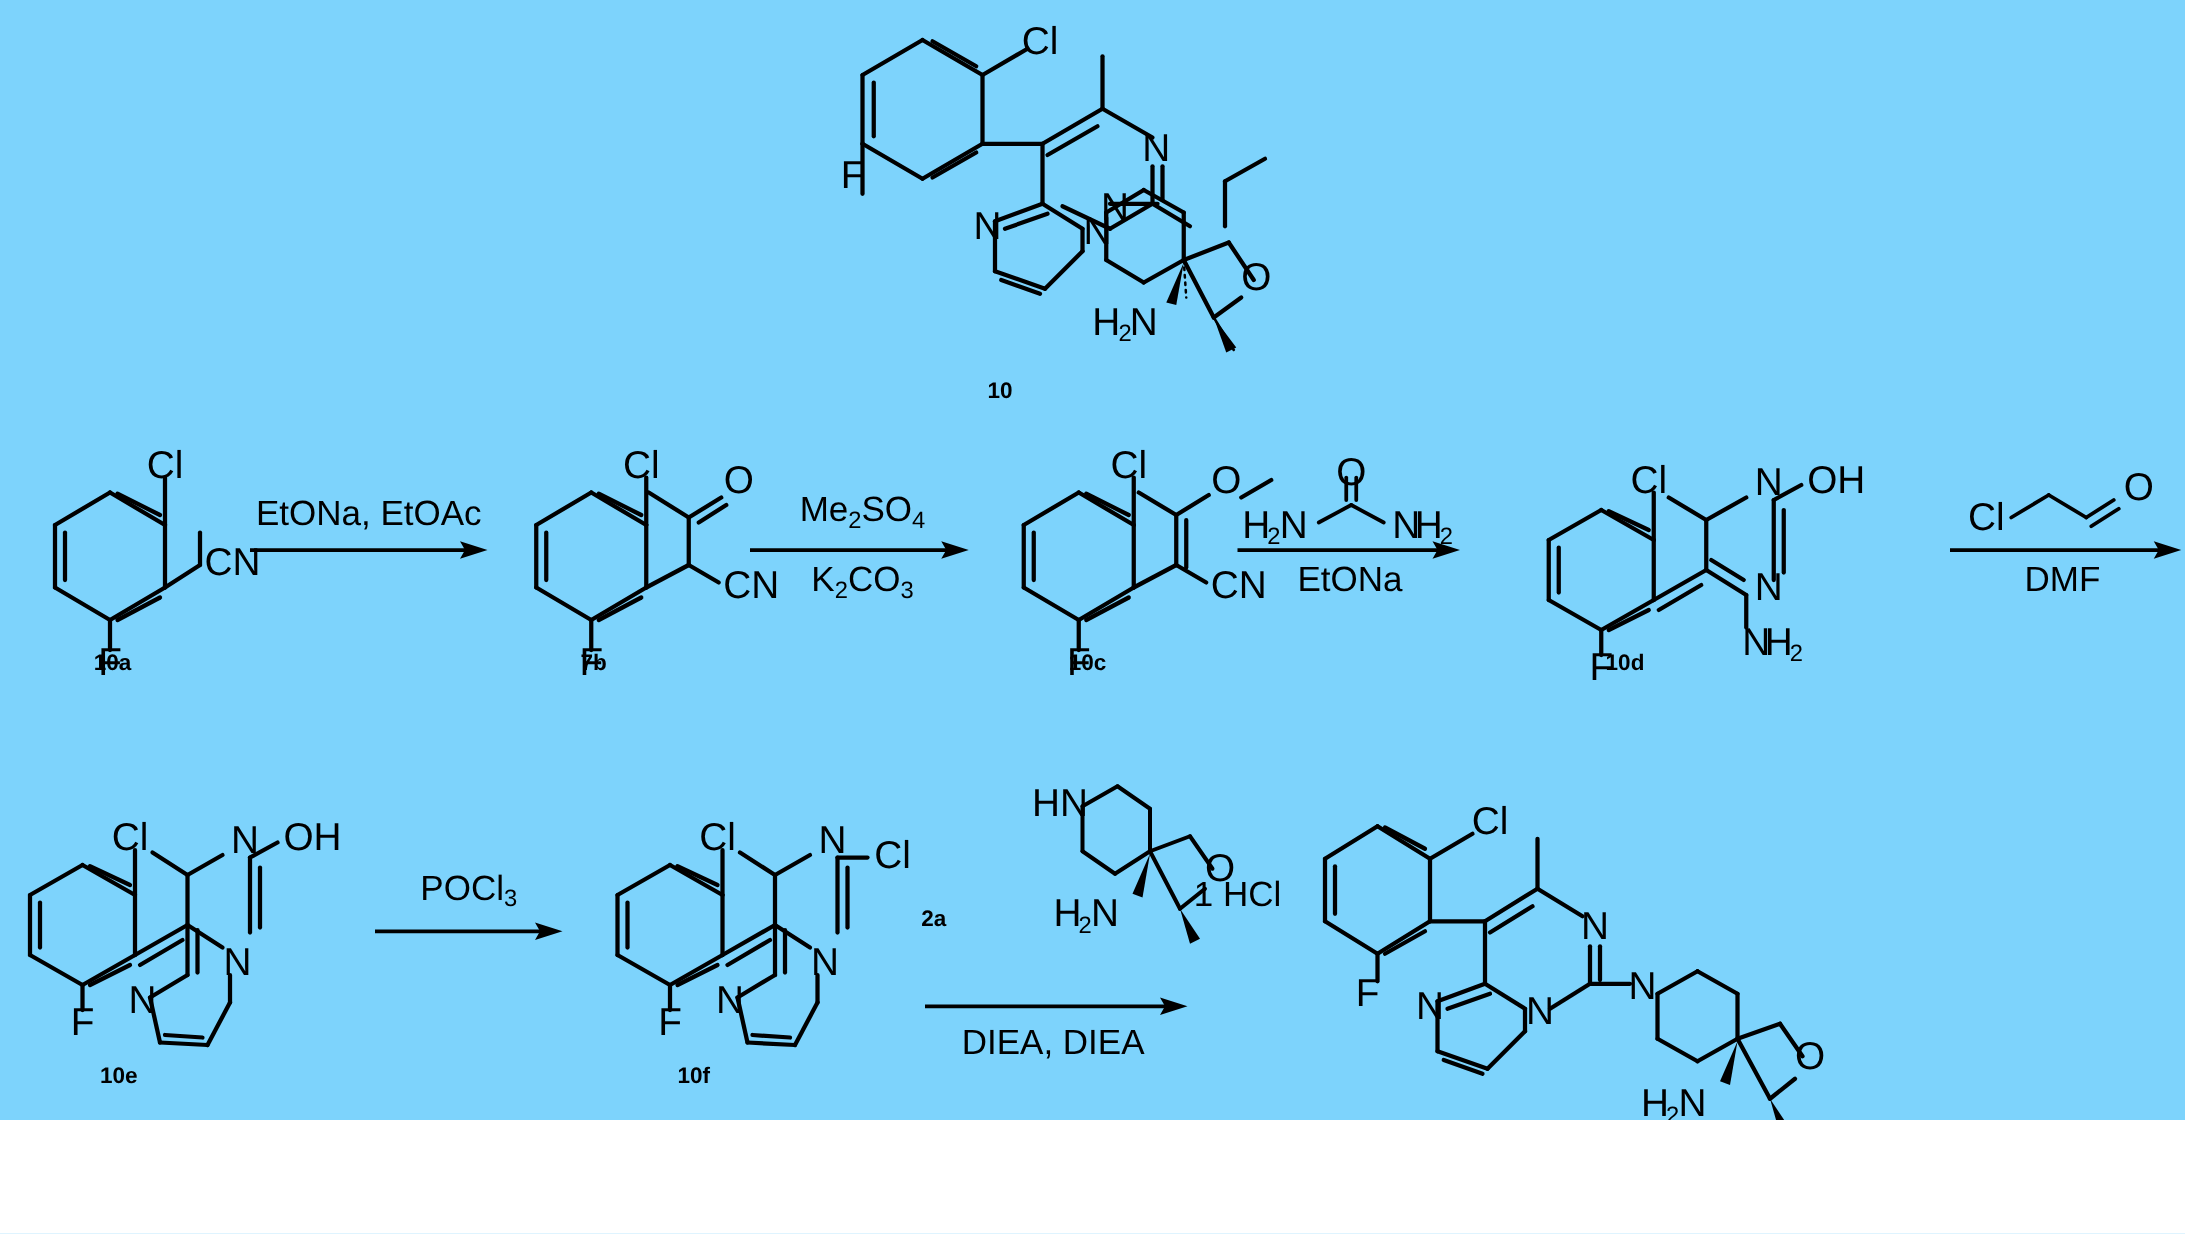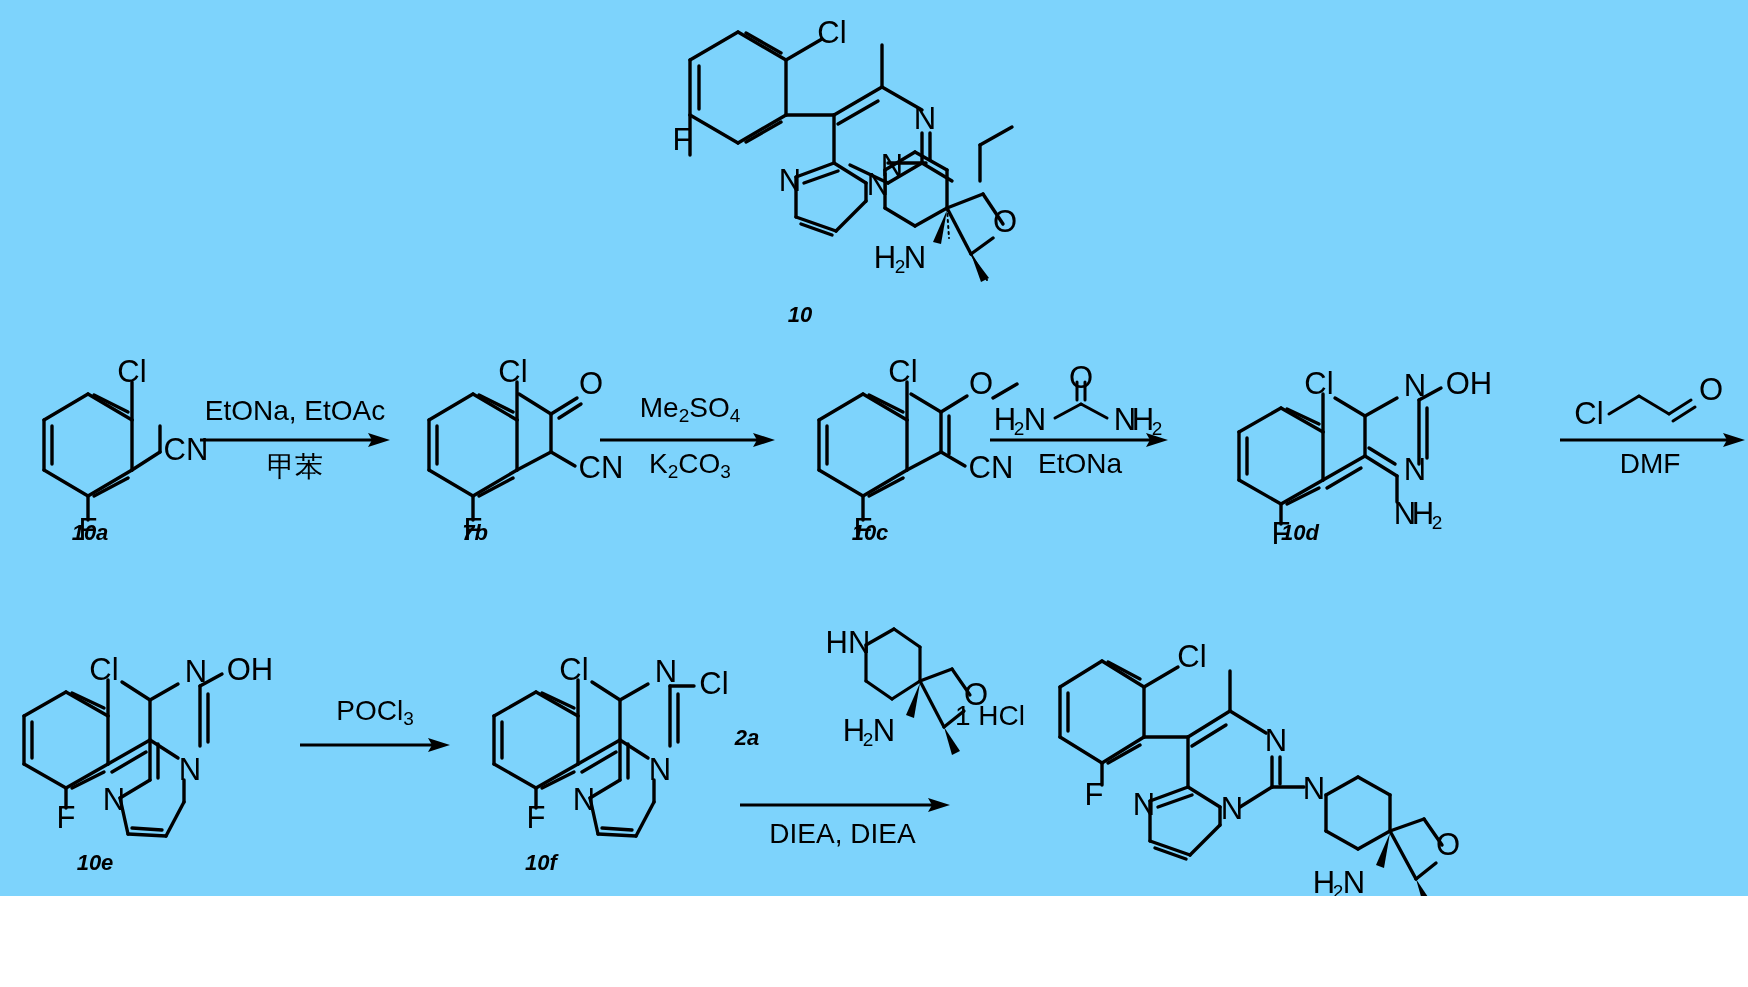--- a/index.html
+++ b/index.html
@@ -24,26 +24,25 @@
   .atom {
     font-family: "Liberation Sans", sans-serif;
     font-size: 31px;
     fill: #000;
     text-anchor: middle;
     dominant-baseline: middle;
   }
   .atom.sm { font-size: 19px; }
   .cmpd-label {
     font-family: "Liberation Sans", sans-serif;
-    font-size: 22px;
+    font-size: 18px;
     font-weight: bold;
     color: #000;
     text-align: center;
     white-space: nowrap;
-    font-style: italic;
   }
   .rxn-text {
     font-family: "Liberation Sans", sans-serif;
     font-size: 28px;
     color: #000;
     text-align: center;
     white-space: nowrap;
   }
   .rxn-text .sub { font-size: 19px; vertical-align: -5px; }
   .cjk { font-family: "DejaVu Sans", sans-serif; font-size: 28px; }
@@ -166,21 +165,20 @@
   </div>
   <div class="abs cmpd-label" style="left:45px; top:520px; width:90px;">10a</div>
 
   <div class="abs" style="left:200px; top:430px;">
     <svg width="190" height="20" viewBox="0 0 190 20">
       <line x1="0" y1="10" x2="176" y2="10" stroke="#000" stroke-width="3"></line>
       <polygon points="190,10 168,3 172,10 168,17" fill="#000"></polygon>
     </svg>
   </div>
   <div class="abs rxn-text" style="left:190px; top:395px; width:210px;">EtONa, EtOAc</div>
-  <div class="abs rxn-text cjk" style="left:190px; top:448px; width:210px;">甲苯</div>
 
   <div class="abs" style="left:405px; top:360px;">
     <svg width="190" height="160" viewBox="0 0 190 160">
       <g stroke="#000" stroke-width="3.4" fill="none" stroke-linecap="round">
         <path d="M 24 60 L 24 110"></path>
         <path d="M 32 66 L 32 104"></path>
         <path d="M 24 110 L 68 136"></path>
         <path d="M 68 136 L 112 110"></path>
         <path d="M 108 118 L 74 136"></path>
         <path d="M 112 110 L 112 60"></path>
@@ -424,21 +422,21 @@
         <path d="M 174 130 L 174 152"></path>
       </g>
       <text class="atom" x="94" y="22">Cl</text>
       <text class="atom" x="56" y="170">F</text>
       <text class="atom" x="186" y="24">N</text>
       <text class="atom" x="180" y="122">N</text>
       <text class="atom" x="104" y="152">N</text>
       <text class="atom" x="234" y="36">Cl</text>
     </svg>
   </div>
-  <div class="abs cmpd-label" style="left:496px; top:850px; width:90px;">10f</div>
+  <div class="abs cmpd-label" style="left:510px; top:850px; width:90px;">10f</div>
 
   <div class="abs" style="left:740px; top:795px;">
     <svg width="210" height="20" viewBox="0 0 210 20">
       <line x1="0" y1="10" x2="196" y2="10" stroke="#000" stroke-width="3"></line>
       <polygon points="210,10 188,3 192,10 188,17" fill="#000"></polygon>
     </svg>
   </div>
 
   <div class="abs" style="left:820px; top:615px;">
     <svg width="190" height="180" viewBox="0 0 190 180">

